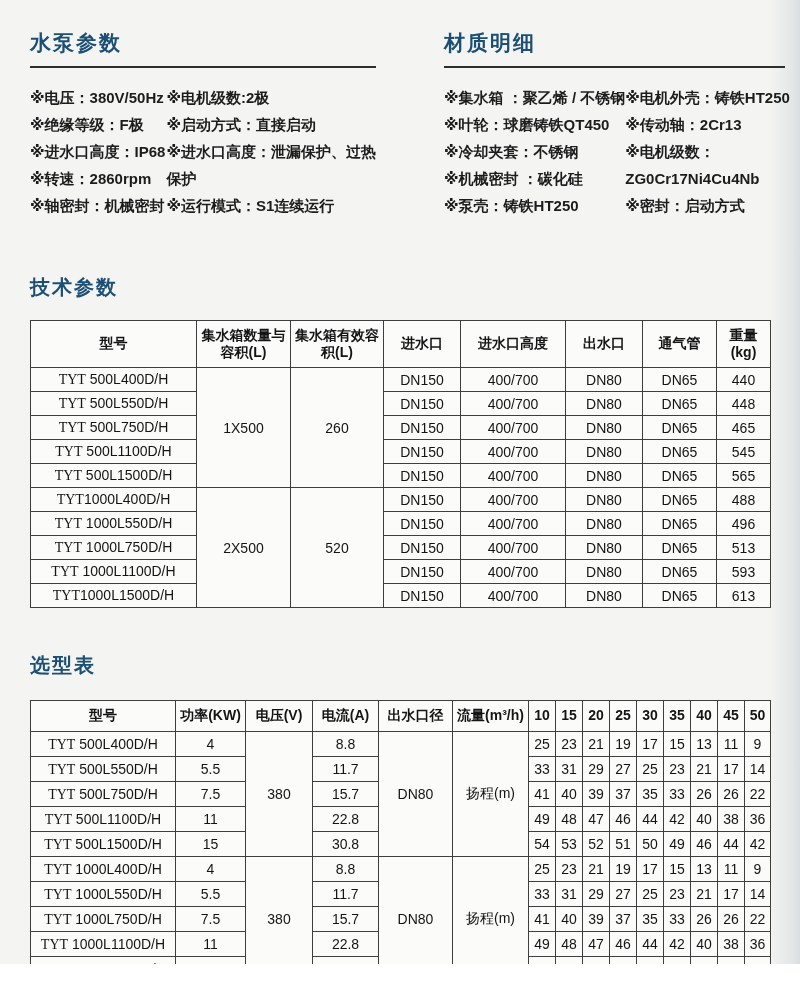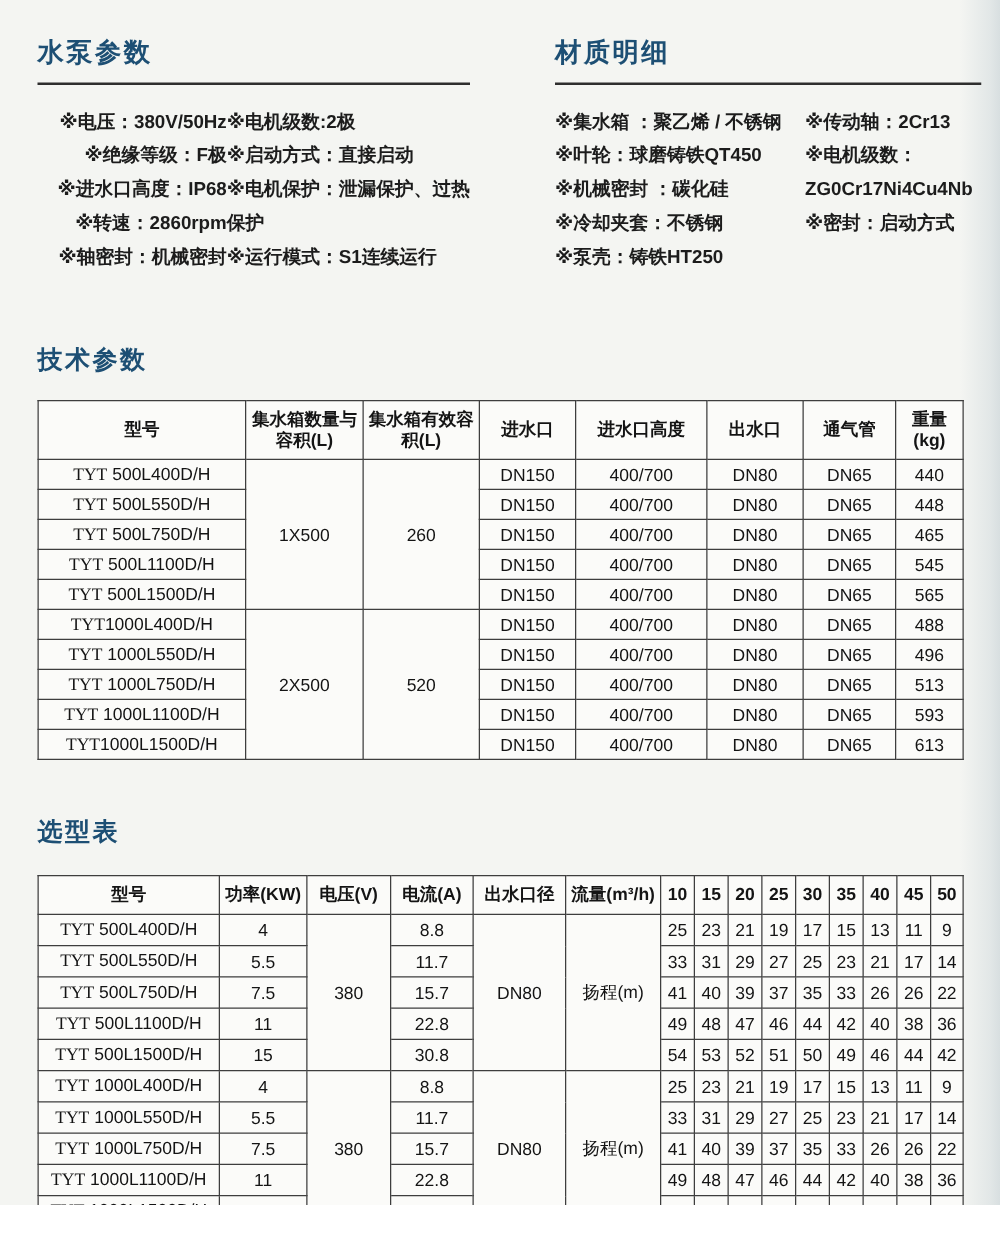--- a/index.html
+++ b/index.html
@@ -18,21 +18,21 @@
   .rule{height:2px;background:#2e2e2e;margin-top:8px;}
   .info-section{position:absolute;top:28px;}
   #pump-section{left:30px;width:346px;}
   #materials-section{left:420px;width:341px;margin-left:24px;}
   .cols{display:flex;margin-top:16px;}
   .col{
     list-style:none;margin:0;padding:0;
     font-size:15px;font-weight:600;color:#1c1c1c;
     line-height:27px;white-space:pre;
   }
-  #pump-section .col.left{width:170px;text-align:right;}
+  #pump-section .col.left{width:170px;}
   #materials-section .col.left{width:200px;}
   .col li{margin:0;padding:0;}
 
   .tbl-title{position:absolute;left:30px;font-size:20px;font-weight:bold;color:#1d4f74;letter-spacing:2px;margin:0;}
   #tech-title{top:274px;}
   #sel-title{top:652px;}
 
   table{
     position:absolute;left:30px;border-collapse:collapse;table-layout:fixed;
     background:#fbfbf9;
@@ -55,31 +55,31 @@
 </head>
 <body>
 
 <div class="page">
 
   <div class="info-section" id="pump-section">
     <h2 class="sec-title">水泵参数</h2>
     <div class="rule"></div>
     <div class="cols">
       <ul class="col left" id="pump-col-left"><li>※电压：380V/50Hz</li><li>※绝缘等级：F极</li><li>※进水口高度：IP68</li><li>※转速：2860rpm</li><li>※轴密封：机械密封</li></ul>
-      <ul class="col right" id="pump-col-right"><li>※电机级数:2极</li><li>※启动方式：直接启动</li><li>※电机保护：泄漏保护、过热
+      <ul class="col right" id="pump-col-right"><li>※电机级数:2极</li><li>※启动方式：直接启动</li><li>※进水口高度：泄漏保护、过热
 保护</li><li>※运行模式：S1连续运行</li></ul>
     </div>
   </div>
 
   <div class="info-section" id="materials-section">
     <h2 class="sec-title">材质明细</h2>
     <div class="rule"></div>
     <div class="cols">
-      <ul class="col left" id="mat-col-left"><li>※集水箱 ：聚乙烯 / 不锈钢</li><li>※叶轮：球磨铸铁QT450</li><li>※机械密封 ：碳化硅</li><li>※冷却夹套：不锈钢</li><li>※泵壳：铸铁HT250</li></ul>
-      <ul class="col right" id="mat-col-right"><li>※传动轴：2Cr13</li><li>※电机级数：
+      <ul class="col left" id="mat-col-left"><li>※集水箱 ：聚乙烯 / 不锈钢</li><li>※叶轮：球磨铸铁QT450</li><li>※冷却夹套：不锈钢</li><li>※机械密封 ：碳化硅</li><li>※泵壳：铸铁HT250</li></ul>
+      <ul class="col right" id="mat-col-right"><li>※电机外壳：铸铁HT250</li><li>※传动轴：2Cr13</li><li>※电机级数：
 ZG0Cr17Ni4Cu4Nb</li><li>※密封：启动方式</li></ul>
     </div>
   </div>
 
   <h2 class="tbl-title" id="tech-title">技术参数</h2>
 
   <table id="tech-table">
     <colgroup>
       <col style="width:166px">
         <col style="width:94px">

